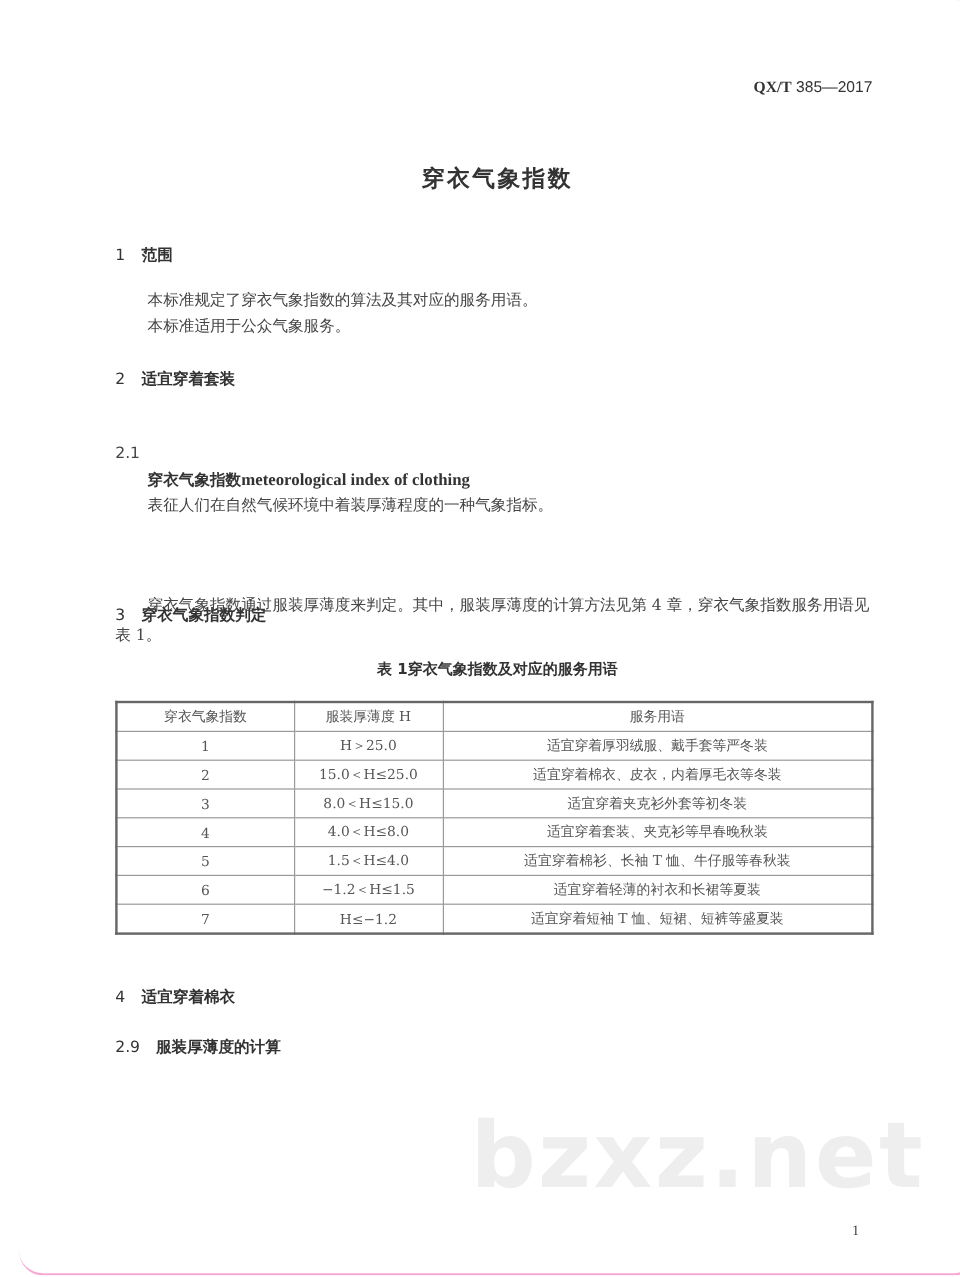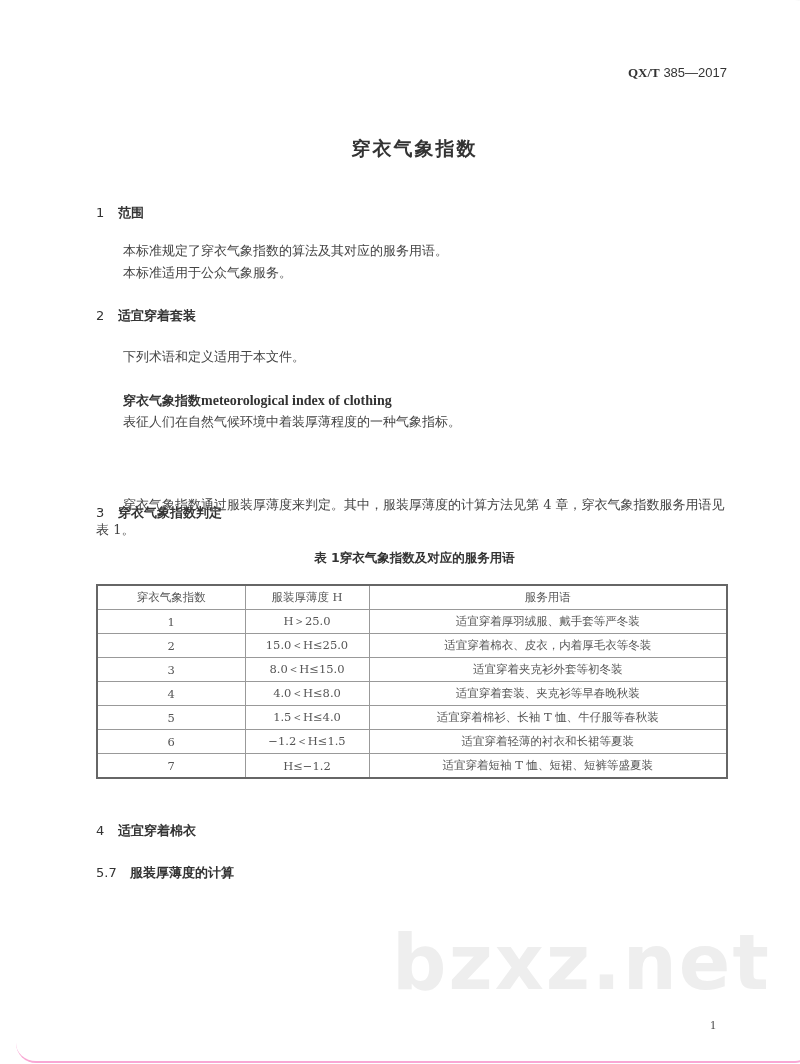--- a/index.html
+++ b/index.html
@@ -74,21 +74,21 @@
 
   <div class="h1" style="top:204px;">
     <span class="num">1</span><span>范围</span>
   </div>
   <div class="para indent" style="top:262px;">本标准适用于公众气象服务。</div>
   <div class="para indent" style="top:240px;">本标准规定了穿衣气象指数的算法及其对应的服务用语。</div>
 
   <div class="h1" style="top:307px;">
     <span class="num">2</span><span>适宜穿着套装</span>
   </div>
-  <div class="para indent" style="top:346px;">下列术语和定义适用于本文件。</div>
+  <div class="para" style="top:368px; font-family:'DejaVu Sans',sans-serif;">2.1</div>
   <div class="para indent" style="top:390px;">
     <span class="term">穿衣气象指数</span><span class="term-en">meteorological index of clothing</span>
   </div>
   <div class="para indent" style="top:411px;">表征人们在自然气候环境中着装厚薄程度的一种气象指标。</div>
 
   <div class="h1" style="top:456px;margin-top:48px;">
     <span class="num">3</span><span>穿衣气象指数判定</span>
   </div>
   <div class="para" style="top:492px; text-indent:27px; line-height:25px;">穿衣气象指数通过服装厚薄度来判定。其中，服装厚薄度的计算方法见第 4 章，穿衣气象指数服务用语见表 1。</div>
 
@@ -145,19 +145,19 @@
         <td>H≤−1.2</td>
         <td>适宜穿着短袖 T 恤、短裙、短裤等盛夏装</td>
       </tr>
     </tbody>
   </table>
 
   <div class="h1" style="top:822px;">
     <span class="num">4</span><span>适宜穿着棉衣</span>
   </div>
   <div class="h2" style="top:864px;">
-    <span class="num">5.7</span><span class="txt">服装厚薄度的计算</span>
+    <span class="num">2.9</span><span class="txt">服装厚薄度的计算</span>
   </div>
 
   <div class="watermark">bzxz.net</div>
 
   <div class="page-num">1</div>
 </div>
 
 </body></html>

